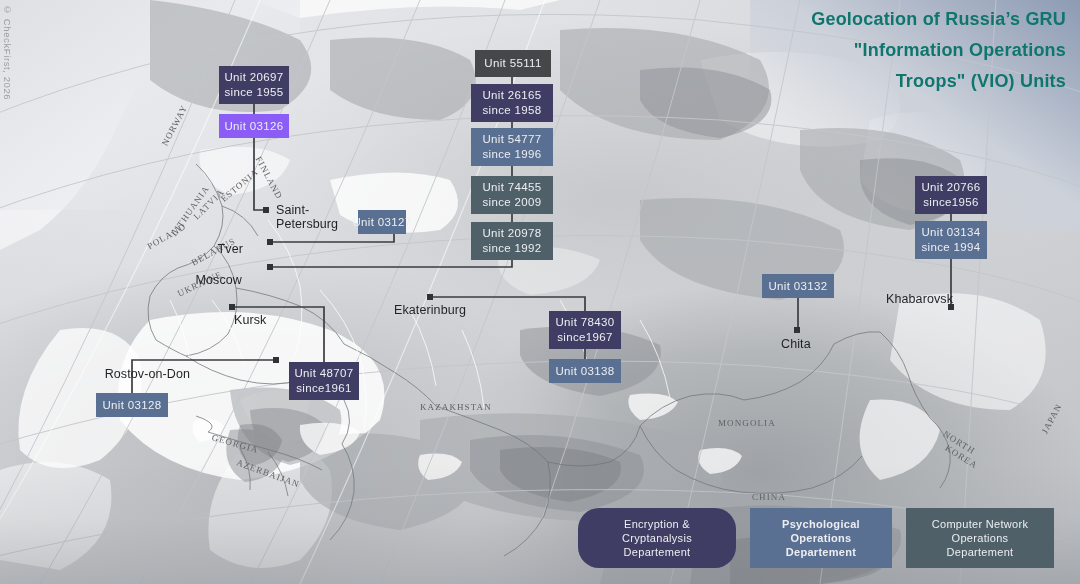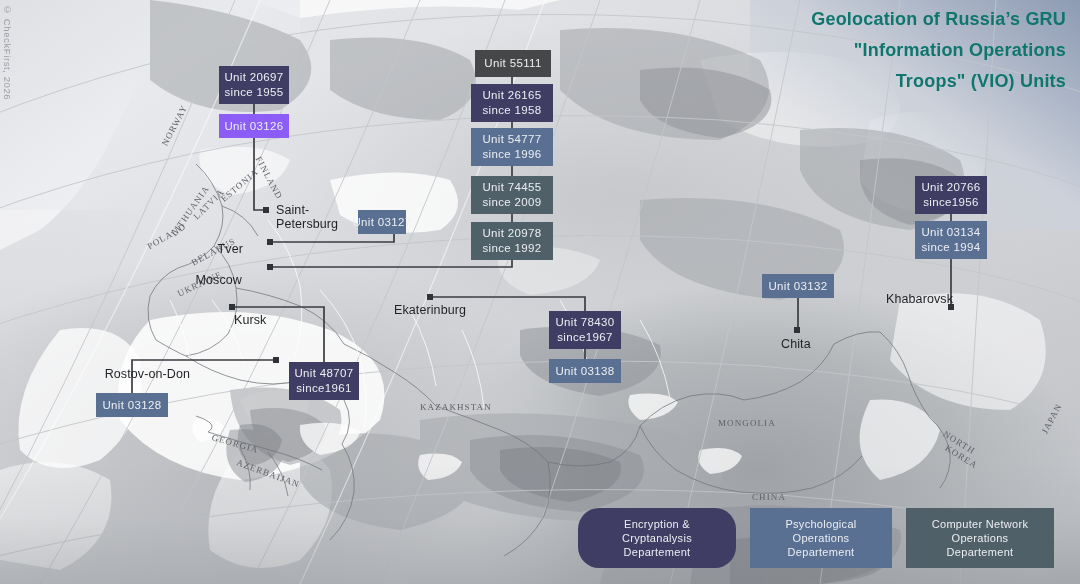--- a/index.html
+++ b/index.html
@@ -406,21 +406,21 @@
 
   <div class="bottom-shade"></div>
 
   <div class="legend" id="legend-layer">
       <div class="legend-item" style="background: rgb(63, 61, 99); width: 158px; border-radius: 21px;">
         <div>
           <div>Encryption &amp; Cryptanalysis</div>
           <div>Departement</div>
         </div>
       </div>
-      <div class="legend-item" style="background: rgb(90, 112, 146); width: 142px;">
+      <div class="legend-item" style="background: rgb(90, 112, 146); width: 142px; font-weight: bold;">
         <div>
           <div>Psychological Operations</div>
           <div>Departement</div>
         </div>
       </div>
       <div class="legend-item" style="background: rgb(79, 96, 104); width: 148px;">
         <div>
           <div>Computer Network</div>
           <div>Operations Departement</div>
         </div>

